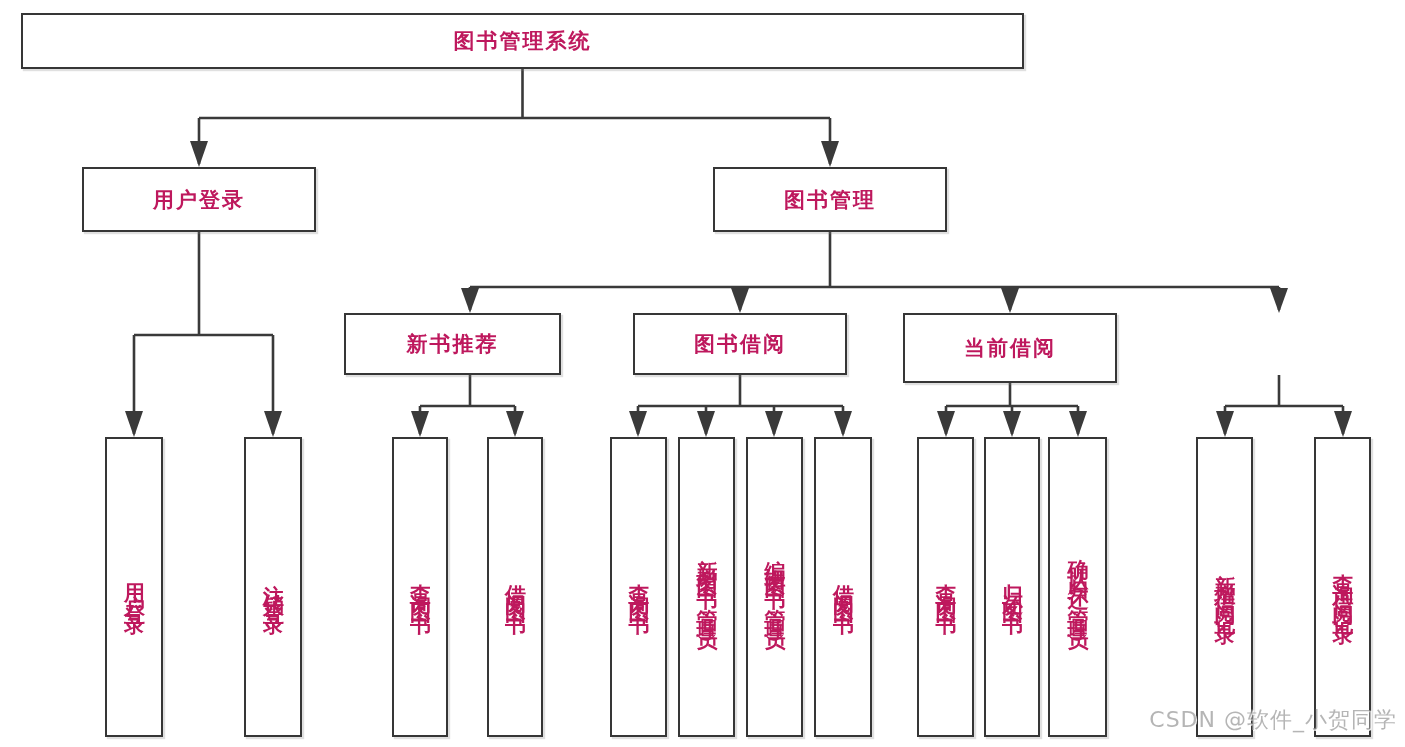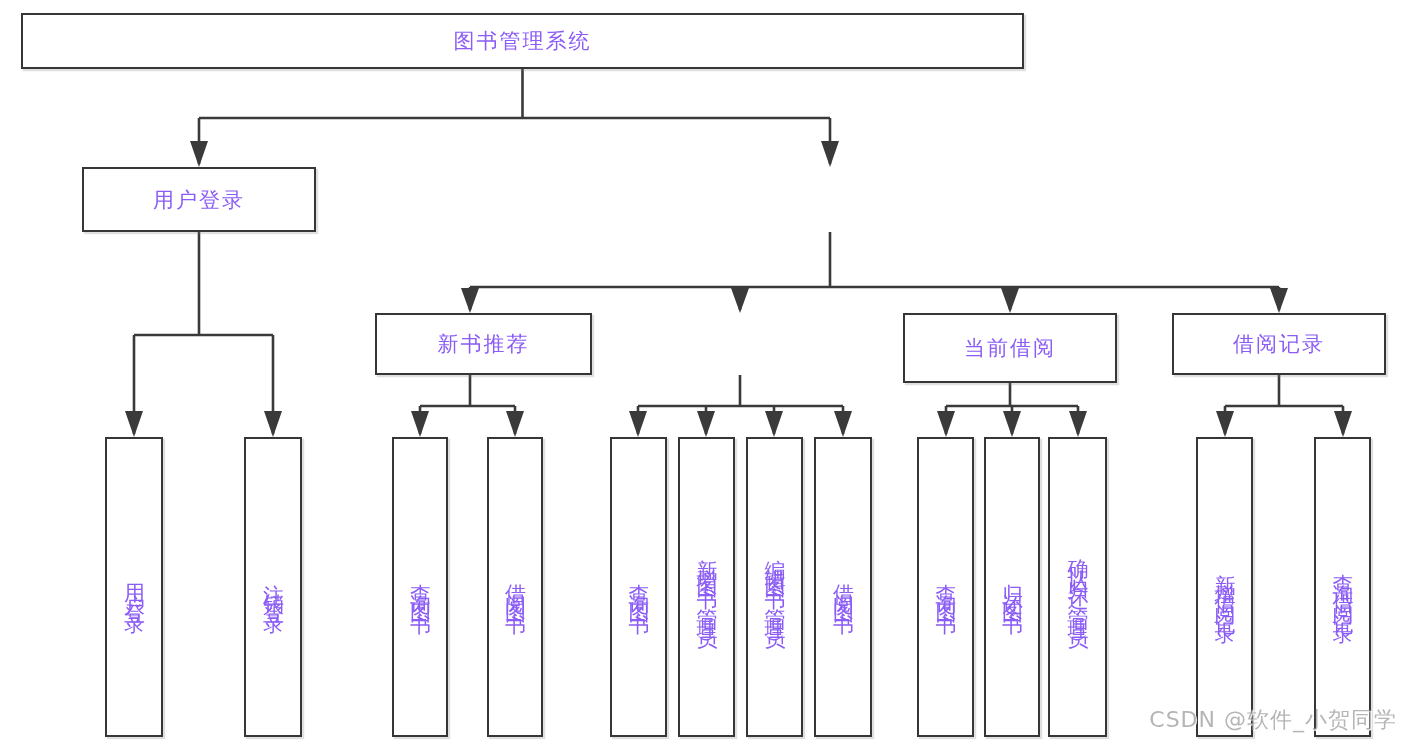--- a/index.html
+++ b/index.html
@@ -32,25 +32,26 @@
     stroke: none;
   }
   .box {
     position: absolute;
     box-sizing: border-box;
     border: 2.5px solid #363636;
     background: #ffffff;
     display: flex;
     align-items: center;
     justify-content: center;
-    color: #8b5cf6;
+    color: #be185d;
     font-size: 21px;
     letter-spacing: 2px;
     text-align: right;
     box-shadow: 2px 2px 1px rgba(130,130,130,0.25);
+    font-weight: bold;
   }
   .box.v {
     writing-mode: vertical-rl;
     text-orientation: mixed;
     letter-spacing: 10px;
     font-size: 21px;
     line-height: 1;
   }
   .watermark {
     position: absolute;
@@ -101,27 +102,28 @@
     <polygon points="1069,411 1087,411 1078,437"></polygon>
 
     <path d="M1279,375 V406 M1225,406 H1343 M1225,406 V434 M1343,406 V434"></path>
     <polygon points="1216,411 1234,411 1225,437"></polygon>
     <polygon points="1334,411 1352,411 1343,437"></polygon>
   </svg>
 
   <div class="box" style="left:21px; top:13px; width:1003px; height:56px;">图书管理系统</div>
 
   <div class="box" style="left:82px; top:167px; width:234px; height:65px;">用户登录</div>
+  <div class="box" style="left:713px; top:167px; width:234px; height:65px;">图书管理</div>
 
   <div class="box v" style="left:105px; top:437px; width:58px; height:300px;">用户登录</div>
   <div class="box v" style="left:244px; top:437px; width:58px; height:300px;">注销登录</div>
 
-  <div class="box" style="left:375px; top:313px; width:217px; height:62px;">新书推荐</div>
+  <div class="box" style="left:344px; top:313px; width:217px; height:62px;">新书推荐</div>
+  <div class="box" style="left:633px; top:313px; width:214px; height:62px;">图书借阅</div>
   <div class="box" style="left:903px; top:313px; width:214px; height:70px;">当前借阅</div>
-  <div class="box" style="left:1172px; top:313px; width:214px; height:62px;">借阅记录</div>
 
   <div class="box v" style="left:392px; top:437px; width:56px; height:300px;">查询图书</div>
   <div class="box v" style="left:487px; top:437px; width:56px; height:300px;">借阅图书</div>
 
   <div class="box v" style="left:610px; top:437px; width:57px; height:300px;">查询图书</div>
   <div class="box v" style="left:678px; top:437px; width:57px; height:300px;">新增图书（管理员）</div>
   <div class="box v" style="left:746px; top:437px; width:57px; height:300px;">编辑图书（管理员）</div>
   <div class="box v" style="left:814px; top:437px; width:58px; height:300px;">借阅图书</div>
 
   <div class="box v" style="left:917px; top:437px; width:57px; height:300px;">查询图书</div>

